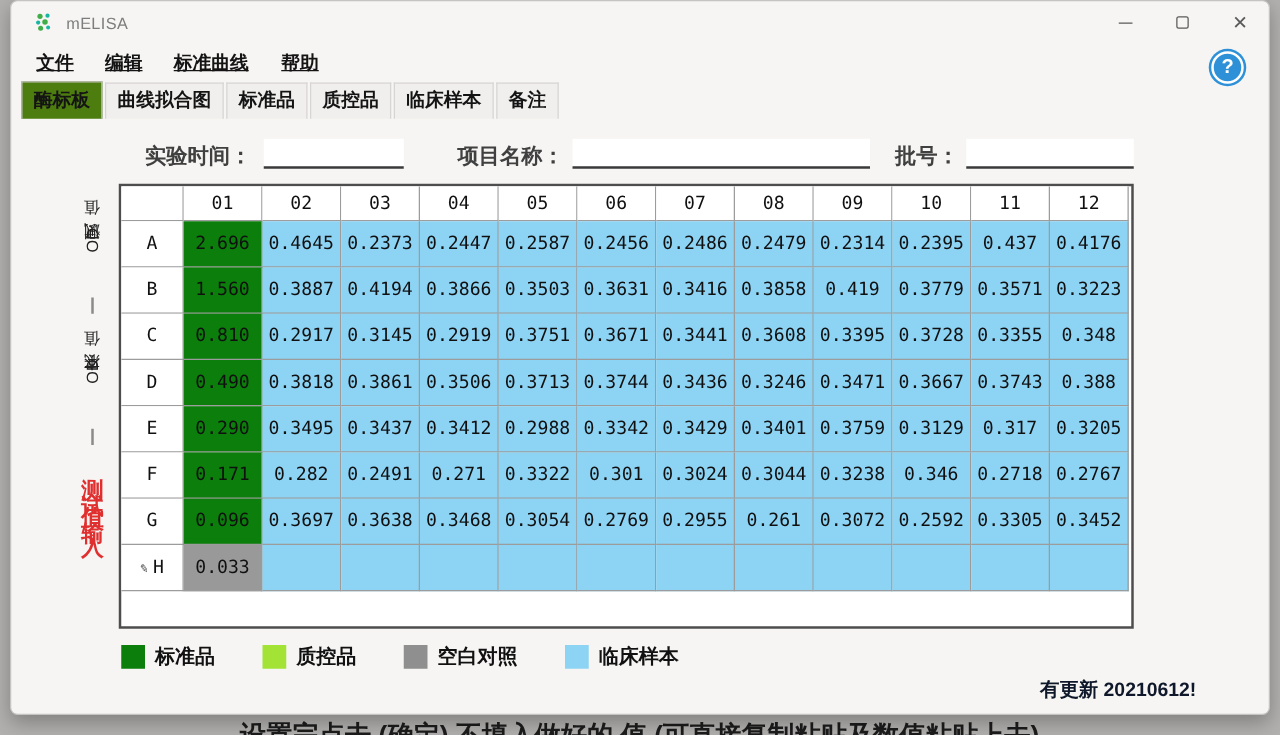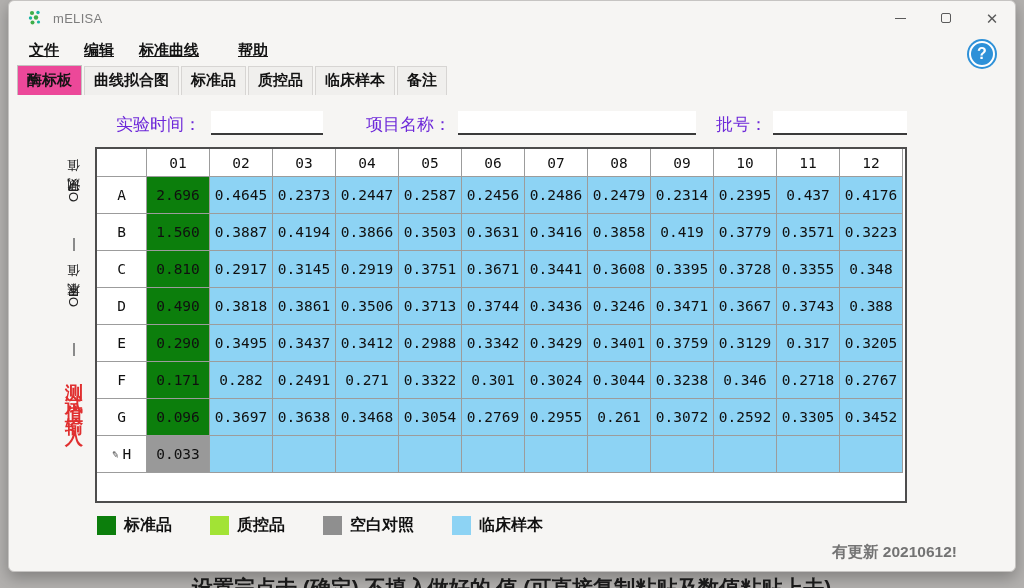--- a/index.html
+++ b/index.html
@@ -23,37 +23,37 @@
   .app-logo { width:18px; height:18px; margin-right:8px; }
   .app-title { font-size:13px; color:#7d7d7d; letter-spacing:.3px; }
   .win-controls { margin-left:auto; display:flex; align-items:center; height:100%; }
   .win-btn { width:46px; height:100%; display:flex; align-items:center; justify-content:center; color:#5a5a5a; cursor:default; }
   .glyph-min { display:inline-block; width:11px; border-top:1.6px solid #5a5a5a; }
   .glyph-max { display:inline-block; width:10px; height:10px; border:1.6px solid #5a5a5a; border-radius:2px; }
   .glyph-close { font-size:15px; line-height:1; color:#5a5a5a; }
   
   .menubar { display:flex; align-items:center; height:30px; padding-left:16px; gap:17px; }
   .menu-item { font-size:15px; font-weight:700; color:#141414; padding:2px 4px;text-decoration:underline; }
-  .menu-item.gap { margin-left:14px;text-align:right; }
+  .menu-item.gap { margin-left:1px;text-align:right; }
   .help-icon {
     position:absolute; right:20px; top:40px; width:26px; height:26px; border-radius:50%;
     background:#2e91d8; color:#fff; font-weight:700; font-size:16px;
     display:flex; align-items:center; justify-content:center;
     border:2px solid #fff; box-shadow:0 0 0 2px #2e91d8;
   }
   
   .tabbar { display:flex; align-items:flex-end; height:30px; padding-left:8px; position:relative; }
   .tab {
     font-size:15px; font-weight:700; color:#141414; padding:4px 9px 5px 9px;
     background:#f0efed; border:1px solid #d7d5d3; margin-right:2px; border-bottom:none;
   }
-  .tab.active { background:#ec4899; border:1px solid #c3c1bf; border-bottom:none; padding-top:5px; position:relative; z-index:2; }
+  .tab.active { background:#4d7c0f; border:1px solid #c3c1bf; border-bottom:none; padding-top:5px; position:relative; z-index:2; }
   
   .form-row { position:absolute; left:0; top:106px; width:100%; height:34px; }
-  .form-label { position:absolute; font-size:17px; font-weight:400; color:#6d28d9; top:6px; }
+  .form-label { position:absolute; font-size:17px; font-weight:700; color:#404040; top:6px; }
   .form-line { position:absolute; top:4px; height:24px; background:#fff; border-bottom:2px solid #3a3a3a; }
   
   .side-col { position:absolute; left:50px; top:148px; width:30px; display:flex; flex-direction:column; align-items:center; }
   .vtab { writing-mode:vertical-rl; transform:rotate(180deg); font-size:13px; color:#222; height:86px; display:flex; align-items:center; justify-content:center; white-space:nowrap; }
   .vdivider { width:2px; height:13px; background:#8a8a8a; margin:3px 0; }
   .side-note {
     margin-top:10px; writing-mode:vertical-lr; text-orientation:upright;
     font-size:18px; font-weight:700; color:#e02f2f; letter-spacing:11px; height:160px;
   }
   
@@ -296,16 +296,16 @@
         <div class="legend-item">
           <span class="legend-swatch" style="background: rgb(143, 143, 143);"></span>
           <span class="legend-label">空白对照</span>
         </div>
         <div class="legend-item">
           <span class="legend-swatch" style="background: rgb(141, 211, 244);"></span>
           <span class="legend-label">临床样本</span>
         </div>
       </div>
 
-    <div class="update-note" style="color: #737373;">有更新 20210612!</div>
+    <div class="update-note" style="color: #0f172a;">有更新 20210612!</div>
 
   </div>
 </div>
 
 </body></html>

